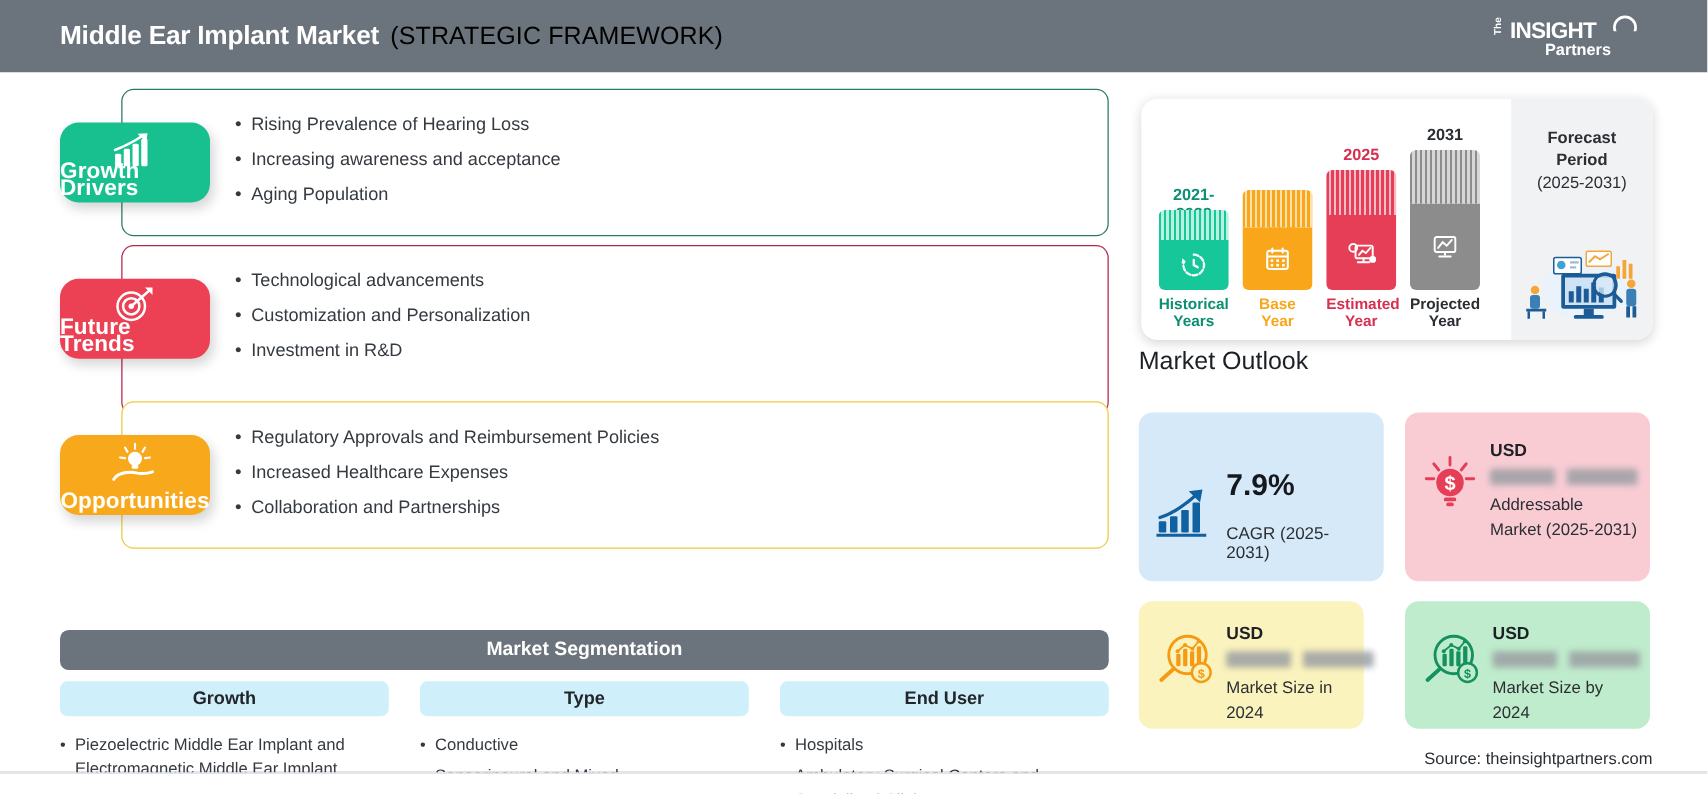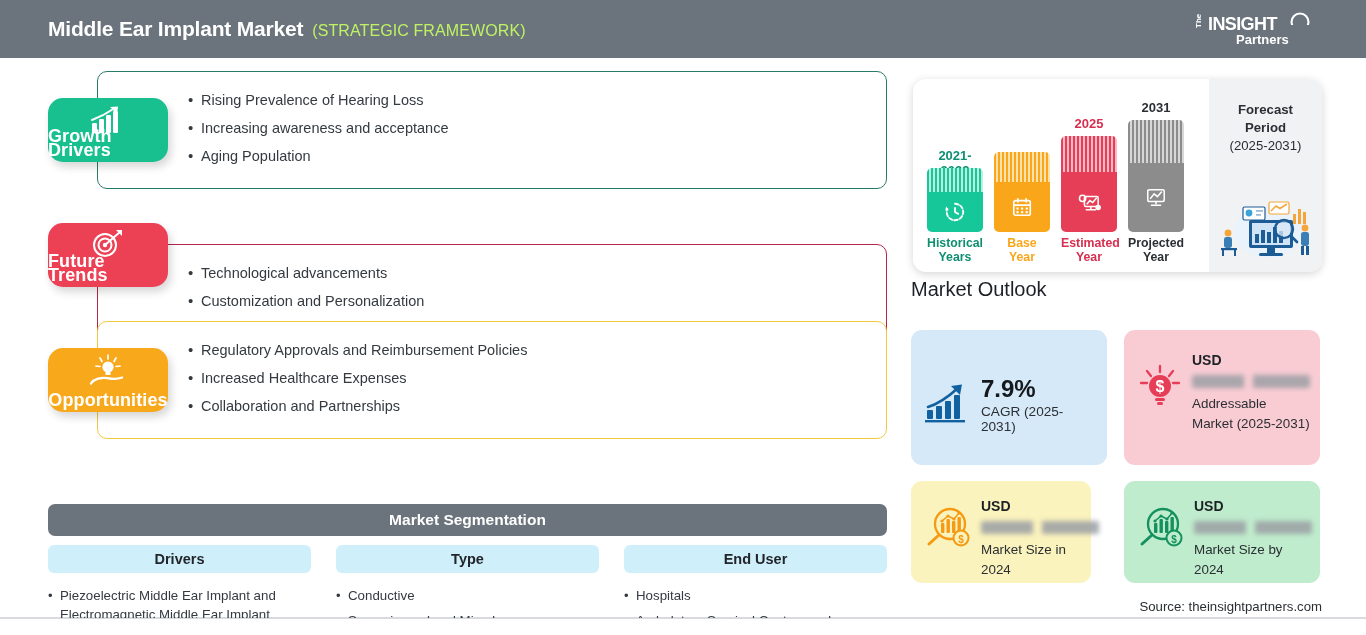--- a/index.html
+++ b/index.html
@@ -12,41 +12,41 @@
   #page { position: relative; width: 1366px; height: 635px; background:#fff; }
 
   
   .header {
     position: absolute; left:0; top:0; width:1366px; height:58px;
     background:#6b747c;
     display:flex; align-items:center;
   }
   .header-title-wrap { margin-left:48px; display:flex; align-items:baseline; gap:9px; }
   .header-title { color:#ffffff; font-size:21px; font-weight:bold; letter-spacing:-0.2px; }
-  .header-sub { color:#bef264; font-size:16px; font-weight:normal; letter-spacing:0.1px; }
+  .header-sub { color:#000000; font-size:20px; font-weight:normal; letter-spacing:0.1px; }
 
   .logo { position:absolute; right:52px; top:11px; width:122px; height:38px; }
   .logo svg { display:block; }
 
   
   .canvas {
     position:absolute; left:0; top:58px; width:1366px; height:560px;
     background:#ffffff; border-bottom:1px solid #d8dade;
   }
   .bottom-strip { position:absolute; left:0; top:618px; width:1366px; height:17px; background:#ffffff; border-top:1px solid #d8dade;}
 
   
   .left-col { position:absolute; left:0; top:0; width:905px; height:560px; }
 
   .factor-box {
     position:absolute; left:97px; width:790px;
     border:1.3px solid #2b7a6b; border-radius:10px; background:#fff;
   }
   .factor-box.green  { top:13px;  height:118px; border-color:#2a7a69; }
-  .factor-box.red    { top:138px; height:136px; border-color:#b5264a;margin-top:48px; }
+  .factor-box.red    { top:138px; height:136px; border-color:#b5264a; }
   .factor-box.orange { top:263px; height:118px; border-color:#f0c93f; }
 
   .factor-list { padding:14px 0 0 90px; }
   .factor-list li {
     list-style:none; position:relative;
     font-size:14.5px; color:#343a40; line-height:28px; padding-left:13px;
     white-space:nowrap;
   }
   .factor-list li::before {
     content:"\2022"; position:absolute; left:0; top:0; color:#343a40; font-size:15px;
@@ -132,21 +132,21 @@
     background:linear-gradient(90deg,#9b9fa4 0 44%,transparent 44% 52%,#9b9fa4 52% 100%);
     filter:blur(2.6px); opacity:.85;
   }
   .card-desc { font-size:13.4px; color:#2b2f33; line-height:20px; }
 
   .ocard.blue   { left:0;   top:0;   width:196px; height:135px; background:#d6e9f8; }
   .ocard.pink   { left:213px; top:0; width:196px; height:135px; background:#f9ccd4; }
   .ocard.yellow { left:0;   top:151px; width:180px; height:102px; background:#fbf3bd; }
   .ocard.green  { left:213px; top:151px; width:196px; height:102px; background:#bfeccc; }
   .cagr-num { font-size:24px; font-weight:bold; color:#15181c; line-height:24px; }
-  .cagr-label { font-size:13.6px; color:#2b2f33; margin-top:3px; }
+  .cagr-label { font-size:13.6px; color:#2b2f33; margin-top:18px; }
 
   .source {
     position:absolute; right:44px; top:541px;
     font-size:13.2px; color:#2b2f33;
   }
 </style>
 </head>
 <body>
 
 <div id="page">
@@ -238,21 +238,21 @@
         <span class="badge-label">Opportunities</span>
       </div>
 
       <div class="seg-header">
         <span>Market Segmentation</span>
       </div>
 
       <div class="seg-cols">
         <div class="seg-col">
           <div class="seg-pill">
-            <span>Drivers</span>
+            <span>Growth</span>
           </div>
           <ul class="seg-items">
             <li>Piezoelectric Middle Ear Implant and Electromagnetic Middle Ear Implant</li>
           </ul>
         </div>
         <div class="seg-col">
           <div class="seg-pill">
             <span>Type</span>
           </div>
           <ul class="seg-items">

